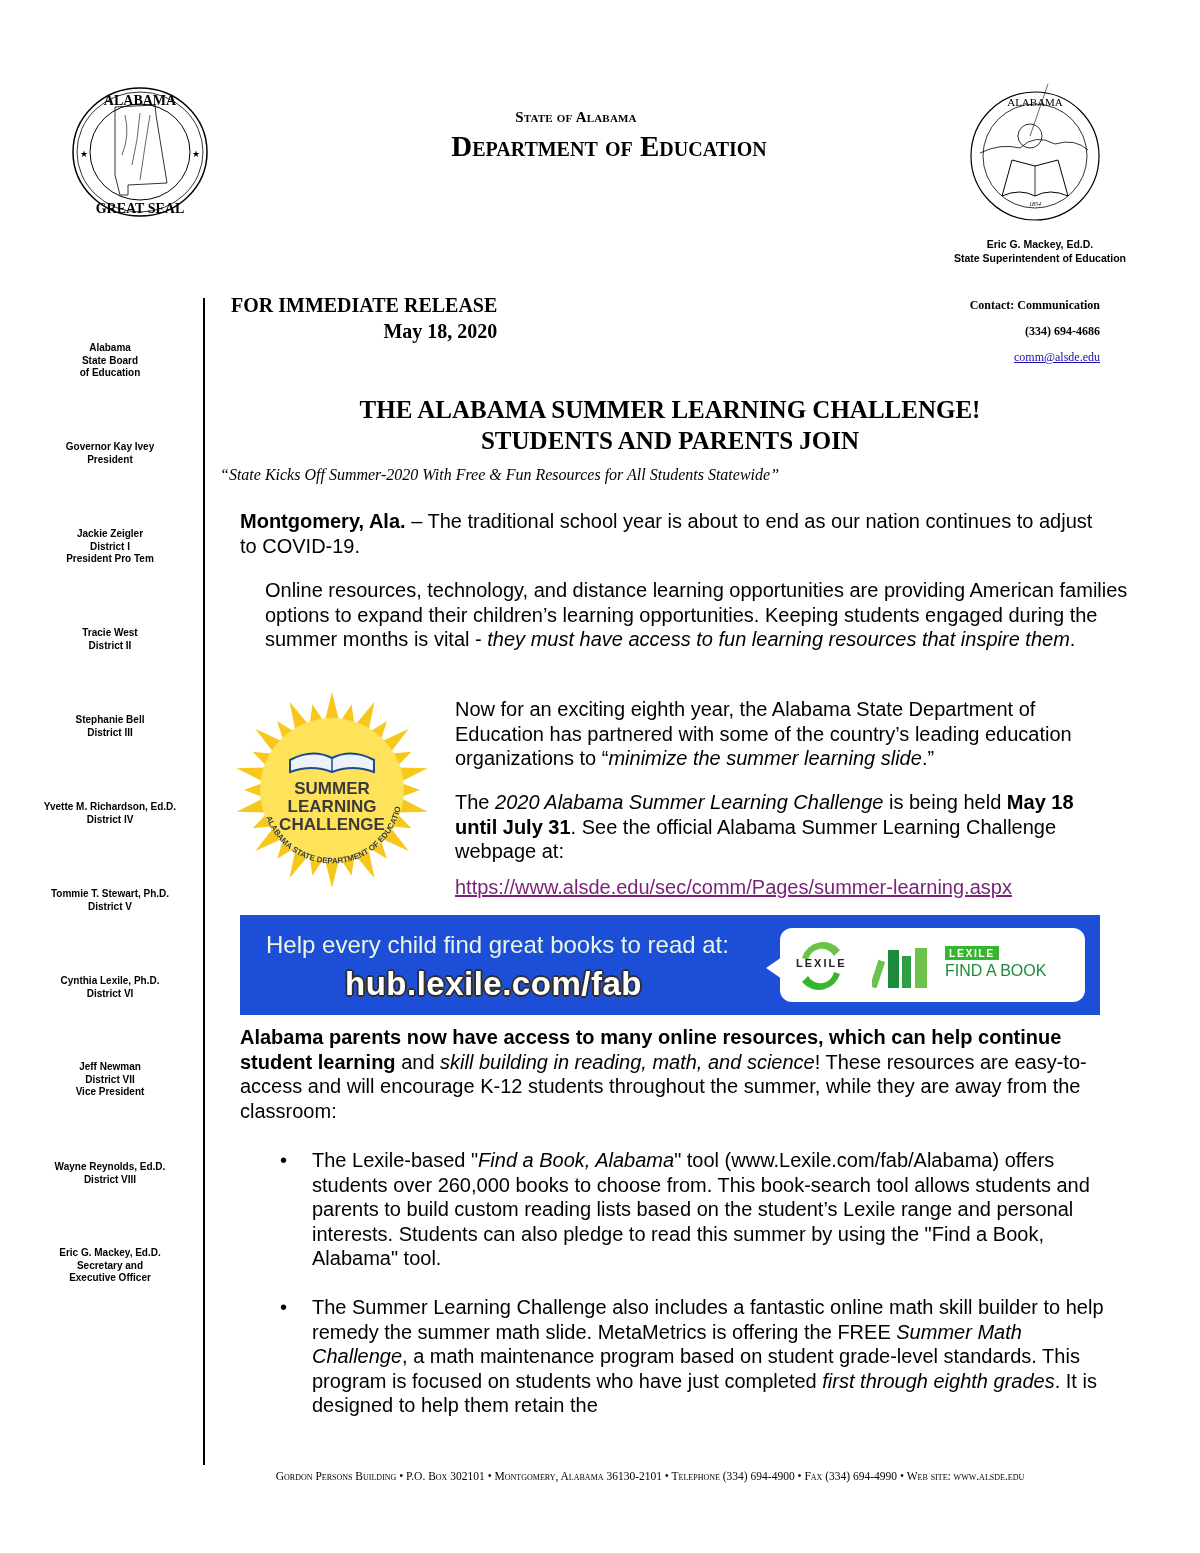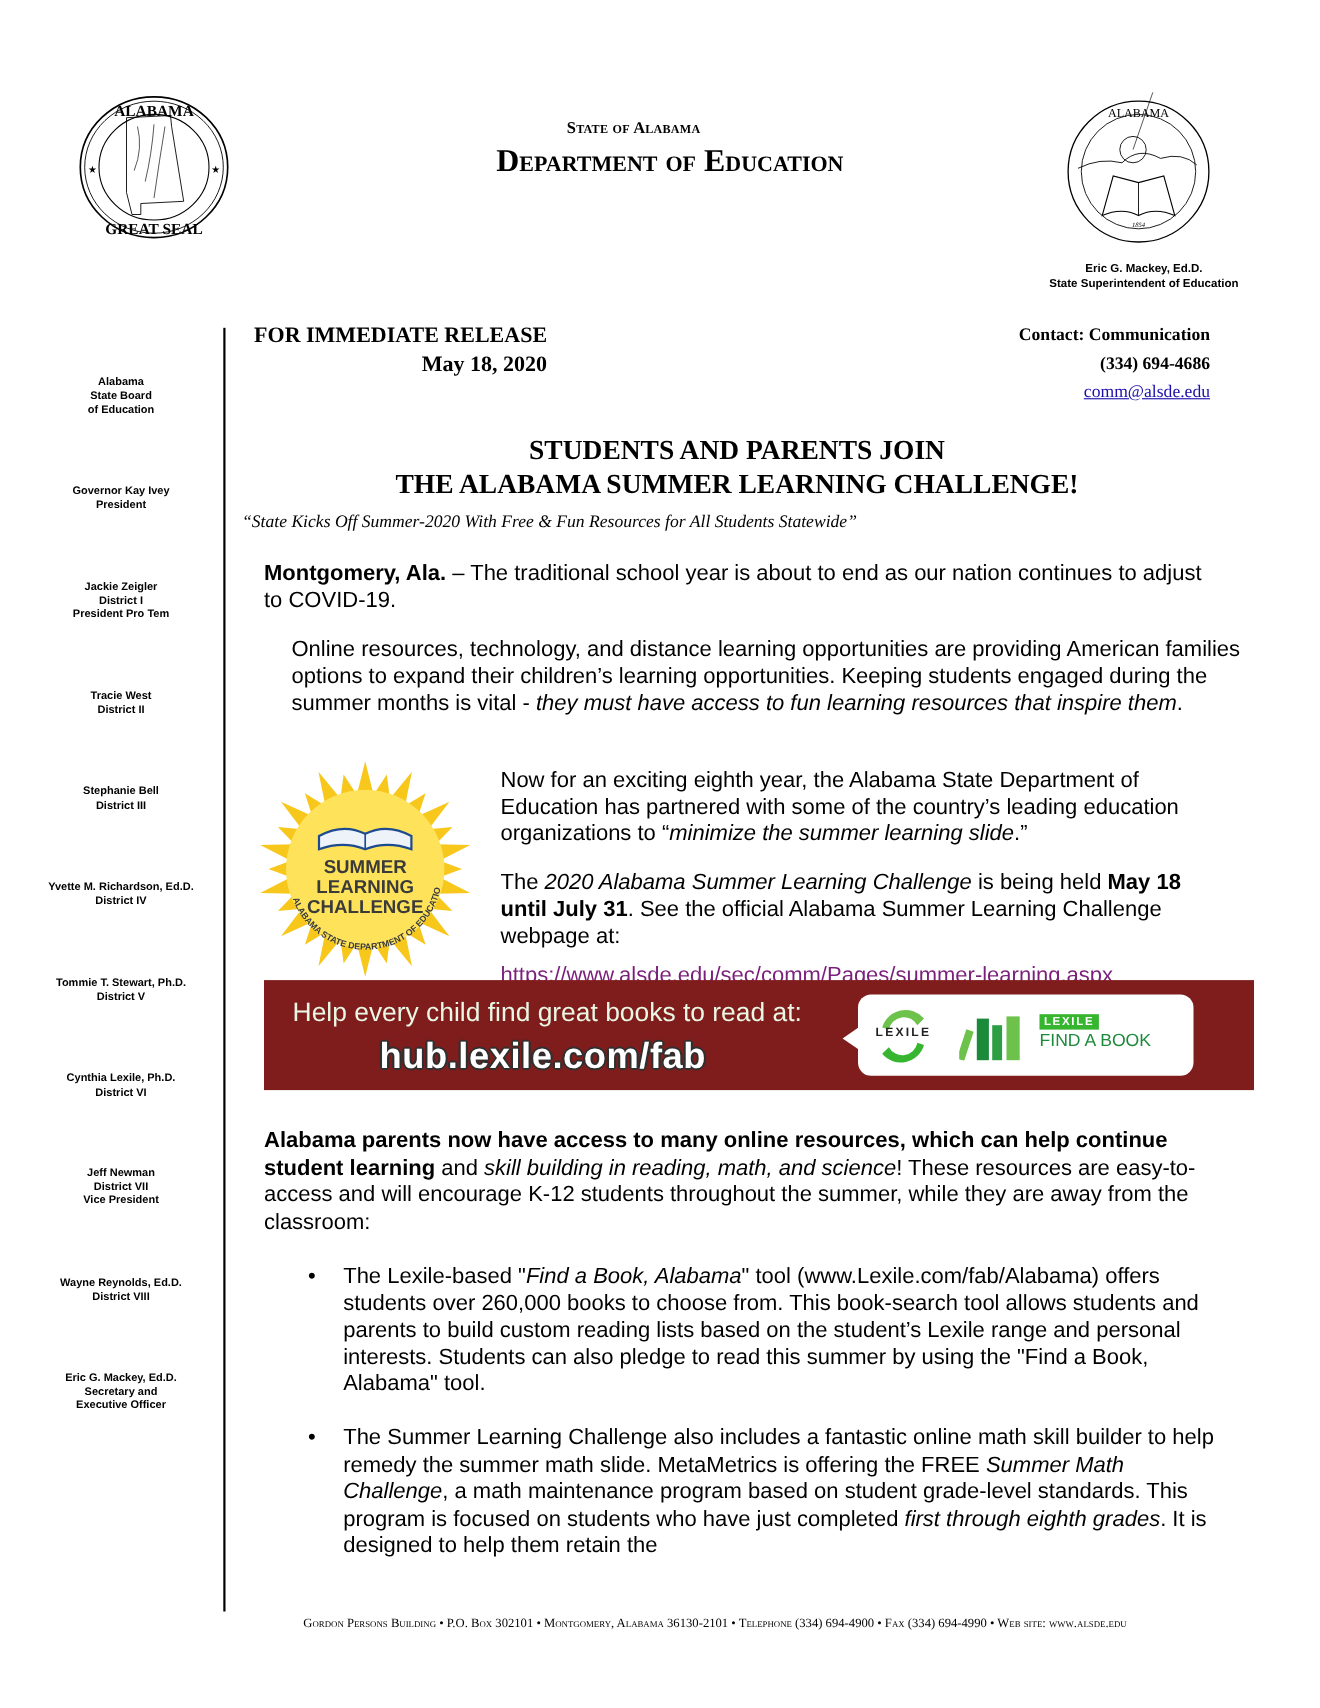--- a/index.html
+++ b/index.html
@@ -14,38 +14,38 @@
   #state-line { left: 0; width: 1152px; top: 109px; text-align: center; font-size: 15px; font-weight: bold; font-variant: small-caps; letter-spacing: 0.2px; }
   #dept-line { left: 0; width: 1218px; top: 130px; text-align: center; font-size: 29px; font-weight: bold; font-variant: small-caps; }
   #supt { right: 74px; top: 237px; text-align: center; font-size: 10.5px; font-weight: bold; line-height: 14px; }
 
   
   #divider { left: 203px; top: 298px; width: 1.5px; height: 1167px; background: #000; }
   .board { position: absolute; left: 20px; width: 180px; text-align: center; font-size: 10px; font-weight: bold; line-height: 12.5px; }
 
   
   #release { left: 231px; top: 292px; font-size: 20px; font-weight: bold; line-height: 26px; text-align: right; }
-  #contact { right: 100px; top: 292px; font-size: 16px; font-weight: bold; line-height: 26px; text-align: right; }
+  #contact { right: 100px; top: 292px; font-size: 12px; font-weight: bold; line-height: 26px; text-align: right; }
   #contact a { color: #1a0dab; font-weight: normal; text-decoration: underline; }
 
   #headline { left: 220px; width: 900px; top: 394px; text-align: center; font-size: 25px; font-weight: bold; line-height: 31px; }
   #subhead { left: 220px; width: 900px; top: 466px; text-align: left; font-size: 16px; font-style: italic; }
 
   .para { position: absolute; font-size: 20px; line-height: 24.5px; }
   .para p { margin: 0; }
   #p1 { left: 240px; top: 509px; width: 870px; }
   #p2 { left: 228px; top: 578px; width: 870px; margin-left: 37px; }
   #p3 { left: 455px; top: 697px; width: 650px; }
   #p4 { left: 455px; top: 790px; width: 650px; }
   #link1 { left: 455px; top: 876px; font-size: 20px; color: #7a1f7a; text-decoration: underline; }
 
   #sun-logo { left: 232px; top: 690px; width: 200px; height: 200px; }
 
   
-  #banner { left: 240px; top: 891px; width: 860px; height: 100px; background: #7f1d1d; padding-left: 40px; }
+  #banner { left: 240px; top: 915px; width: 860px; height: 100px; background: #1d4ed8; }
   #banner-line1 { left: 26px; top: 16px; color: #e9f7e4; font-size: 24px; }
   #banner-line2 { left: 105px; top: 50px; color: #fff; font-size: 33px; font-weight: bold; letter-spacing: 0.5px;
     text-shadow: -2px 0 #2f2f2f, 2px 0 #2f2f2f, 0 -2px #2f2f2f, 0 2px #2f2f2f, -1px -1px #2f2f2f, 1px 1px #2f2f2f, 1px -1px #2f2f2f, -1px 1px #2f2f2f; }
   #bubble { left: 540px; top: 13px; width: 305px; height: 74px; background: #fff; border-radius: 12px; }
   #bubble-tail { left: 526px; top: 42px; width: 0; height: 0; border-top: 11px solid transparent; border-bottom: 11px solid transparent; border-right: 16px solid #fff; }
   #lexile-mark { left: 10px; top: 8px; width: 62px; height: 60px; }
   #lexile-word { left: 16px; top: 29px; font-size: 11px; font-weight: bold; letter-spacing: 2px; color: #222; }
   #books-icon { left: 92px; top: 18px; width: 64px; height: 42px; }
   #fab-tag { left: 165px; top: 18px; background: #36b52f; color: #fff; font-size: 10.5px; font-weight: bold; letter-spacing: 1.5px; padding: 0 4px; line-height: 14px; }
   #fab-title { left: 165px; top: 34px; color: #1b8a3a; font-size: 16px; }
@@ -150,22 +150,22 @@
   <div>FOR IMMEDIATE RELEASE</div>
   <div>May 18, 2020</div>
 </div>
 <div id="contact" class="abs serif">
   <div>Contact: Communication</div>
   <div>(334) 694-4686</div>
   <div><a href="#">comm@alsde.edu</a></div>
 </div>
 
 <div id="headline" class="abs serif">
+  <div>THE ALABAMA SUMMER LEARNING CHALLENGE!</div>
   <div>STUDENTS AND PARENTS JOIN</div>
-  <div>THE ALABAMA SUMMER LEARNING CHALLENGE!</div>
 </div>
 <div id="subhead" class="abs serif">“State Kicks Off Summer-2020 With Free &amp; Fun Resources for All Students Statewide”</div>
 
 <div id="p1" class="para sans">
   <p><b>Montgomery, Ala.</b><span> – The traditional school year is about to end as our nation continues to adjust to COVID-19.</span></p>
 </div>
 <div id="p2" class="para sans">
   <p><span>Online resources, technology, and distance learning opportunities are providing American families options to expand their children’s learning opportunities. Keeping students engaged during the summer months is vital - </span><i>they must have access to fun learning resources that inspire them</i><span>.</span></p>
 </div>
 

